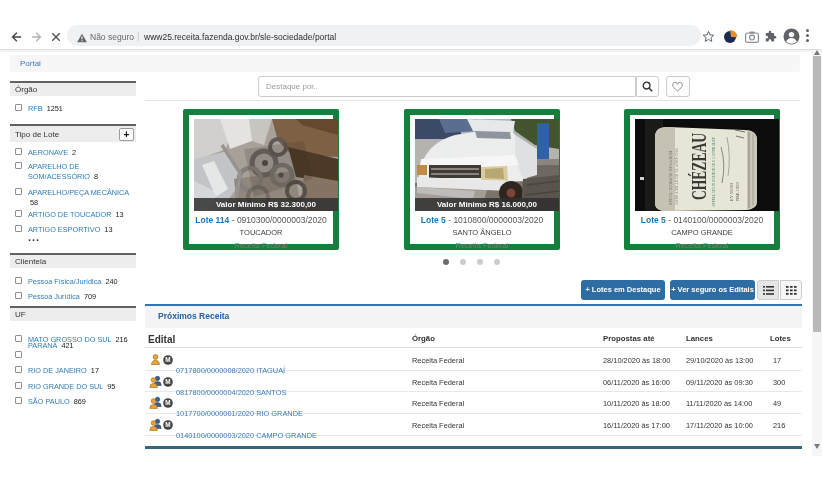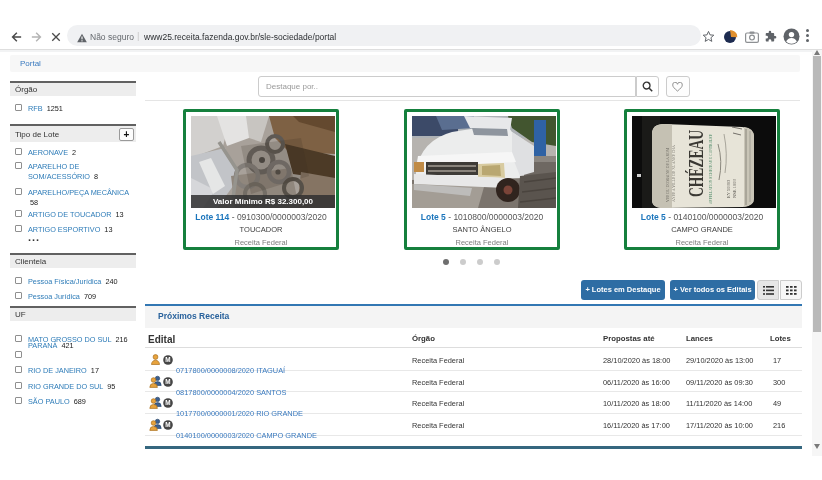--- a/index.html
+++ b/index.html
@@ -1,21 +1,21 @@
 <!DOCTYPE html>
 <html><head><meta charset="utf-8"><style>
 *{margin:0;padding:0;box-sizing:border-box}
 html,body{width:822px;height:480px}
 body{font-family:"Liberation Sans",sans-serif;background:#fff;position:relative;overflow:hidden}
 .abs{position:absolute}
 .chk{position:absolute;width:7px;height:7px;border:1px solid #8f8f8f;background:#fff;border-radius:1px}
 .shead{position:absolute;left:10px;width:126px;height:15px;background:#ededed;border-top:2px solid #616161;color:#333;font-size:8px;line-height:14px;padding-left:5px}
 .srow{position:absolute;left:10px;width:130px;font-size:7.3px;line-height:10px;color:#2e7cb8}
 .srow b{color:#222;font-weight:normal;margin-left:2px}
-.card{position:absolute;top:109px;width:156px;height:141px;border:3px solid #15803d;background:#fff;border-radius:2px}
+.card{position:absolute;top:109px;width:156px;height:141px;border:6px solid #15803d;background:#fff;border-radius:2px}
 .cimg{position:absolute;left:5px;top:4px;width:144px;height:92px;overflow:hidden}
 .banner{position:absolute;left:5px;top:83px;width:144px;height:13px;background:rgba(48,48,48,.85);color:#fff;font-size:8px;font-weight:bold;text-align:center;line-height:13px}
 .cap1{position:absolute;left:0;top:100px;width:100%;text-align:center;font-size:8.5px;color:#555}
 .cap1 b{color:#1b75bc}
 .cap2{position:absolute;left:0;top:113px;width:100%;text-align:center;font-size:7.5px;color:#404040}
 .cap3{position:absolute;left:0;top:126px;width:100%;text-align:center;font-size:7.5px;color:#7d7d7d}
 .btn{position:absolute;top:280px;height:20px;background:#2e6da4;border-radius:3px;color:#fff;font-size:7.5px;font-weight:bold;text-align:center;line-height:20px}
 .trow{position:absolute;left:145px;width:657px;height:21px;border-bottom:1px solid #e8e8e8;font-size:7.4px;color:#333}
 .trow .c1{position:absolute;left:31px;top:17px;color:#3a7abf}
 .trow .c2{position:absolute;left:267px;top:7px}
@@ -112,21 +112,21 @@
 <div class="shead" style="top:306px">UF</div>
 <span class="chk" style="left:15px;top:335px"></span>
 <div class="srow" style="left:28px;top:335px">MATO GROSSO DO SUL <b>216</b></div>
 <span class="chk" style="left:15px;top:351px"></span>
 <div class="srow" style="left:28px;top:341px">PARANÁ <b>421</b></div>
 <span class="chk" style="left:15px;top:366px"></span>
 <div class="srow" style="left:28px;top:366px">RIO DE JANEIRO <b>17</b></div>
 <span class="chk" style="left:15px;top:382px"></span>
 <div class="srow" style="left:28px;top:382px">RIO GRANDE DO SUL <b>95</b></div>
 <span class="chk" style="left:15px;top:397px"></span>
-<div class="srow" style="left:28px;top:397px">SÃO PAULO <b>689</b></div>
+<div class="srow" style="left:28px;top:397px">SÃO PAULO <b>869</b></div>
 
 <div class="abs" style="left:258px;top:76px;width:378px;height:21px;border:1px solid #ccc;border-radius:3px 0 0 3px;background:#fff"></div>
 <div class="abs" style="left:266px;top:82px;font-size:8px;color:#999">Destaque por..</div>
 <div class="abs" style="left:636px;top:76px;width:23px;height:21px;border:1px solid #ccc;border-radius:0 3px 3px 0;background:#fff"></div>
 <svg class="abs" style="left:642px;top:81px" width="11" height="11" viewBox="0 0 11 11">
     <circle cx="4.6" cy="4.6" r="3.4" fill="none" stroke="#333" stroke-width="1.3"></circle>
     <path d="M7.2 7.2 L10.2 10.2" stroke="#333" stroke-width="1.5"></path>
   </svg>
 <div class="abs" style="left:666px;top:76px;width:24px;height:21px;border:1px solid #ccc;border-radius:3px;background:#fdfdfd"></div>
 <svg class="abs" style="left:672px;top:82px" width="11" height="10" viewBox="0 0 24 22">
@@ -191,20 +191,21 @@
     <rect x="2" y="46" width="10" height="10" fill="#c08b46"></rect>
     <polygon points="2,58 96,62 94,72 2,68" fill="#e8e8e8"></polygon>
     <polygon points="2,68 60,72 58,80 2,74" fill="#bdbcba"></polygon>
     <circle cx="96" cy="74" r="12" fill="#30241e"></circle>
     <circle cx="96" cy="74" r="4.5" fill="#7a4438"></circle>
     <polygon points="108,60 144,56 144,92 106,92" fill="#5a544e"></polygon>
     <line x1="112" y1="66" x2="144" y2="62" stroke="#4a443e" stroke-width="1.5"></line>
     <line x1="110" y1="76" x2="144" y2="72" stroke="#4a443e" stroke-width="1.5"></line>
     <line x1="108" y1="86" x2="144" y2="82" stroke="#4a443e" stroke-width="1.5"></line>
   </svg></div>
+  <div class="banner">Valor Mínimo R$ 16.000,00</div>
   <div class="cap1"><b>Lote 5</b> - 1010800/0000003/2020</div>
   <div class="cap2">SANTO ÂNGELO</div>
   <div class="cap3">Receita Federal</div>
 </div>
 
 <div class="card" style="left:624px">
   <div class="cimg"><svg width="144" height="92" viewBox="0 0 144 92">
     <rect width="144" height="92" fill="#0c0c0c"></rect>
     <rect x="10" y="0" width="18" height="92" fill="#1a1a18"></rect>
     <rect x="5" y="58" width="4" height="3" fill="#cfcfcf"></rect>
@@ -227,21 +228,21 @@
   <div class="cap2">CAMPO GRANDE</div>
   <div class="cap3">Receita Federal</div>
 </div>
 
 <div class="dot" style="left:443px;background:#6e6e6e"></div>
 <div class="dot" style="left:460px"></div>
 <div class="dot" style="left:477px"></div>
 <div class="dot" style="left:494px"></div>
 
 <div class="btn" style="left:581px;width:84px">+ Lotes em Destaque</div>
-<div class="btn" style="left:670px;width:85px">+ Ver todos os Editais</div>
+<div class="btn" style="left:670px;width:85px">+ Ver seguro os Editais</div>
 <div class="abs" style="left:757px;top:280px;width:22px;height:20px;border:1px solid #ccc;border-radius:3px 0 0 3px;background:#e6e6e6"></div>
 <svg class="abs" style="left:763px;top:286px" width="11" height="9" viewBox="0 0 11 9">
     <g fill="#333">
       <rect x="0" y="0" width="2" height="1.6"></rect>
       <rect x="3" y="0" width="8" height="1.6"></rect>
       <rect x="0" y="3.6" width="2" height="1.6"></rect>
       <rect x="3" y="3.6" width="8" height="1.6"></rect>
       <rect x="0" y="7.2" width="2" height="1.6"></rect>
       <rect x="3" y="7.2" width="8" height="1.6"></rect>
     </g>

